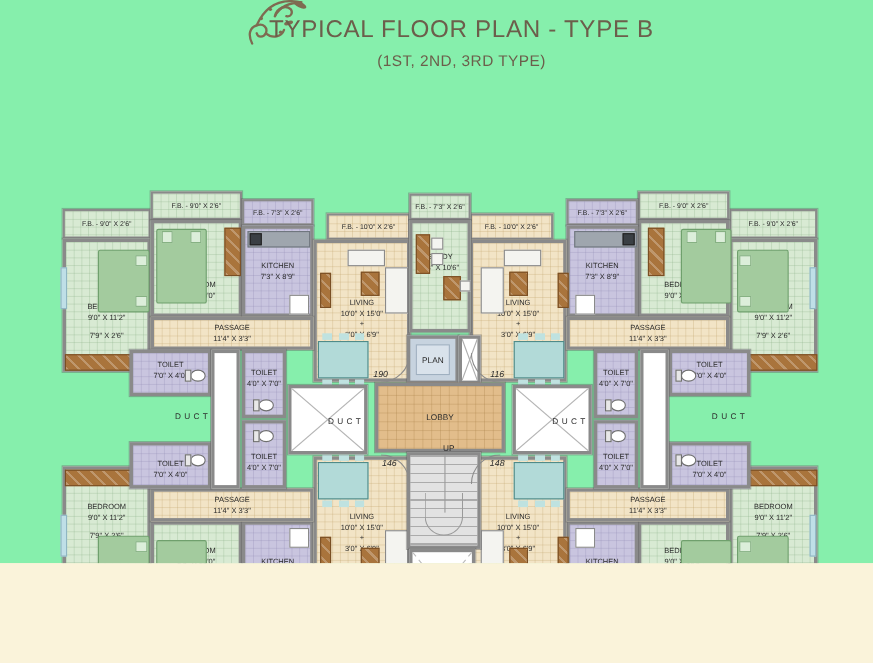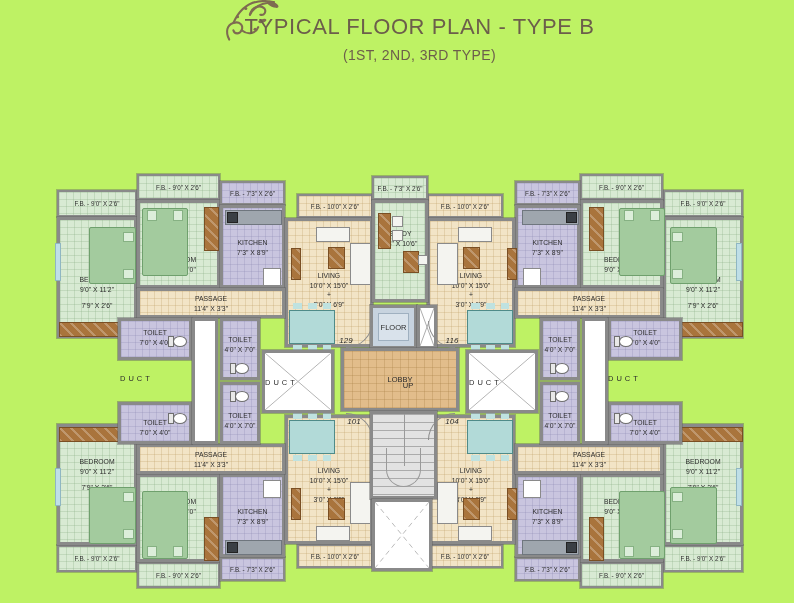--- a/index.html
+++ b/index.html
@@ -1,16 +1,16 @@
 <!DOCTYPE html>
 <html><head>
 <meta charset="utf-8">
 <style>
   html,body{margin:0;padding:0;background:#FAF3DA;}
-  .canvas{position:relative;width:794px;height:603px;background:#bef264;overflow:hidden;
+  .canvas{position:relative;width:794px;height:512px;background:#86efac;overflow:hidden;
           font-family:"Liberation Sans",sans-serif;}
   .titleblock{position:absolute;left:45px;right:0;top:14px;text-align:center;color:#6C5E4B;}
   .t-main{font-size:22px;letter-spacing:.6px;margin-bottom:7px;}
   .t-sub{font-size:14px;letter-spacing:.4px;margin-bottom:5px;}
   .flourish{position:absolute;left:220px;top:-6px;}
   .plan{position:absolute;inset:0;}
   .room{position:absolute;box-sizing:border-box;border:3px solid #8A8A8A;
         box-shadow:0 0 0 1px rgba(96,96,96,.45);}
   .fb{position:absolute;box-sizing:border-box;border:2px solid #8A8A8A;
       box-shadow:0 0 0 1px rgba(96,96,96,.4);display:flex;align-items:center;justify-content:center;
@@ -20,21 +20,21 @@
   .lav{background-color:#C9C5DF;background-image:linear-gradient(rgba(146,140,182,.30) 1px,transparent 1px),linear-gradient(90deg,rgba(146,140,182,.30) 1px,transparent 1px);background-size:7px 7px;}
   .lobbyfill{background-color:#E2BD8B;background-image:linear-gradient(rgba(176,136,80,.35) 1px,transparent 1px),linear-gradient(90deg,rgba(176,136,80,.35) 1px,transparent 1px);background-size:8px 8px;}
   .whitefill{background:#FFFFFF;}
   .liftfill{background:#C7D3DF;}
   .lift-inner{position:absolute;inset:5px;background:#D9E2EB;border:1px solid #9FB0C0;}
   .stairs{background:#E2E2E2;background-image:repeating-linear-gradient(180deg,#ABABAB 0 1px,transparent 1px 8px);}
   .landing{position:absolute;left:13px;right:13px;top:34px;bottom:9px;border:1px solid #9A9A9A;border-top:0;border-radius:0 0 26px 26px;}
   .sdiv{position:absolute;left:50%;top:0;bottom:30px;width:1px;background:#9A9A9A;}
   .lbl{position:absolute;left:0;right:0;text-align:center;font-size:6.8px;line-height:1.4;color:#2b2b2b;}
   .gap{margin-top:7px;}
-  .duct-lbl{position:absolute;text-align:left;font-size:7.5px;letter-spacing:3px;color:#2b2b2b;}
+  .duct-lbl{position:absolute;text-align:right;font-size:7.5px;letter-spacing:3px;color:#2b2b2b;}
   .unit-no{position:absolute;width:24px;text-align:center;font-size:8px;font-style:italic;color:#2b2b2b;}
   .center-lbl{position:absolute;left:0;right:0;text-align:center;font-size:7.5px;color:#2b2b2b;}
   .fillsvg{position:absolute;inset:0;width:100%;height:100%;}
   .bed{position:absolute;background:#A3CB9E;border:1px solid #6FA06D;border-radius:2px;}
   .bed::before,.bed::after{content:"";position:absolute;background:#DCEEDA;border:1px solid #86B183;}
   .ph-r::before{right:1px;top:4px;width:9px;height:8px;}  .ph-r::after{right:1px;bottom:4px;width:9px;height:8px;}
   .ph-l::before{left:1px;top:4px;width:9px;height:8px;}   .ph-l::after{left:1px;bottom:4px;width:9px;height:8px;}
   .ph-t::before{top:1px;left:4px;width:8px;height:9px;}   .ph-t::after{top:1px;right:4px;width:8px;height:9px;}
   .ph-b::before{bottom:1px;left:4px;width:8px;height:9px;}.ph-b::after{bottom:1px;right:4px;width:8px;height:9px;}
   .wood{position:absolute;background:#A9743C;border:1px solid #7A4F24;
@@ -395,54 +395,54 @@
         </div>
         <div class="wood" style="left:3px;top:10px;width:11px;height:34px"></div>
         <div class="sofa" style="left:17px;top:13px;width:9px;height:9px"></div>
         <div class="sofa" style="left:17px;top:27px;width:9px;height:9px"></div>
         <div class="wood" style="left:28px;top:48px;width:14px;height:20px"></div>
         <div class="sofa" style="left:43px;top:52px;width:8px;height:8px"></div>
       </div>
 
       <div class="room liftfill" style="left:370px;top:305px;width:47px;height:44px">
         <div class="lift-inner"></div>
-        <div class="center-lbl" style="top:15px">FLOOR</div>
+        <div class="center-lbl" style="top:15px">PLAN</div>
       </div>
       <div class="room whitefill" style="left:417px;top:305px;width:20px;height:44px">
         <svg class="fillsvg">
             <line x1="0" y1="0" x2="100%" y2="100%" stroke="#ADADAD" stroke-width="1"></line>
             <line x1="100%" y1="0" x2="0" y2="100%" stroke="#ADADAD" stroke-width="1"></line>
           </svg>
       </div>
 
       <div class="room lobbyfill" style="left:341px;top:348px;width:118px;height:63px">
         <div class="center-lbl" style="top:24px">LOBBY</div>
       </div>
-      <div class="center-lbl" style="left:388px;top:381px;width:40px">UP</div>
+      <div class="center-lbl" style="left:388px;top:403px;width:40px">UP</div>
 
       <div class="room stairs" style="left:370px;top:411px;width:67px;height:88px">
         <div class="sdiv"></div>
         <div class="landing"></div>
       </div>
       <div class="room whitefill" style="left:372px;top:499px;width:60px;height:72px">
         <svg class="fillsvg">
             <line x1="0" y1="0" x2="100%" y2="100%" stroke="#BBBBBB" stroke-width="1" stroke-dasharray="5 4"></line>
             <line x1="100%" y1="0" x2="0" y2="100%" stroke="#BBBBBB" stroke-width="1" stroke-dasharray="5 4"></line>
           </svg>
       </div>
 
       <div class="arc arc-dr" style="left:346px;top:321px"></div>
       <div class="arc arc-dl" style="left:428px;top:321px"></div>
       <div class="arc arc-ur" style="left:346px;top:413px"></div>
       <div class="arc arc-ul" style="left:428px;top:413px"></div>
 
-      <div class="unit-no" style="left:334px;top:336px">129</div>
+      <div class="unit-no" style="left:334px;top:336px">190</div>
       <div class="unit-no" style="left:440px;top:336px">116</div>
-      <div class="unit-no" style="left:342px;top:417px">101</div>
-      <div class="unit-no" style="left:440px;top:417px">104</div>
+      <div class="unit-no" style="left:342px;top:417px">146</div>
+      <div class="unit-no" style="left:440px;top:417px">148</div>
     </div>
 
     <div>
       <div class="room whitefill" style="left:192px;top:318px;width:26px;height:126px"></div>
       <div class="room whitefill" style="left:582px;top:318px;width:26px;height:126px"></div>
       <div class="duct-lbl" style="left:120px;top:374px;width:72px">DUCT</div>
       <div class="duct-lbl" style="left:608px;top:374px;width:72px">DUCT</div>
       <div class="room whitefill" style="left:262px;top:350px;width:72px;height:63px">
         <svg class="fillsvg">
             <line x1="0" y1="0" x2="100%" y2="100%" stroke="#B5B5B5" stroke-width="1"></line>

